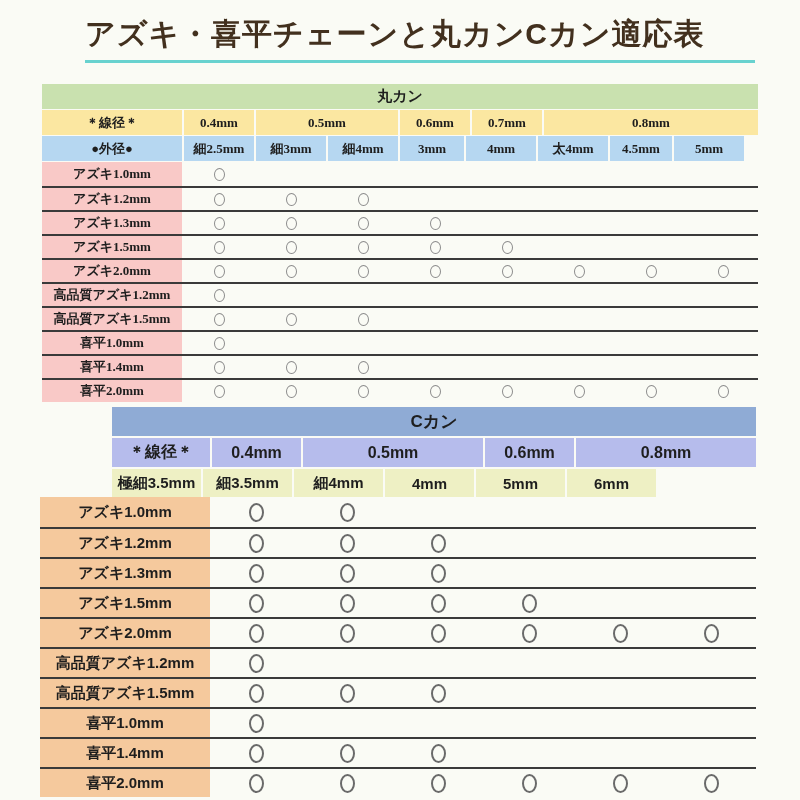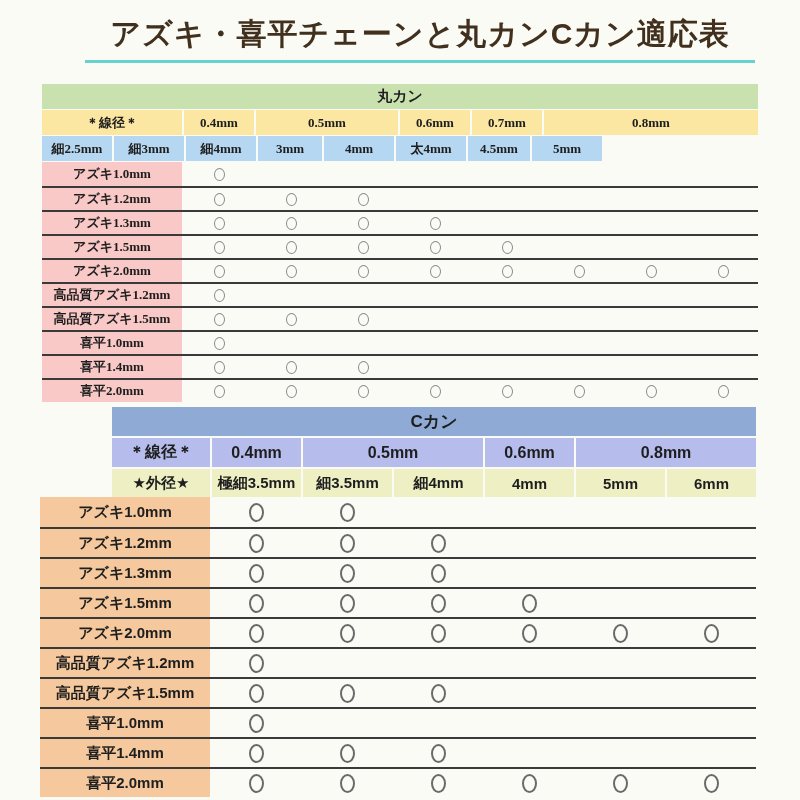--- a/index.html
+++ b/index.html
@@ -8,21 +8,21 @@
     position:relative;
     width:800px; height:800px;
     overflow:hidden;
     background:var(--c-background,#fafbf5);
     font-family:"Liberation Sans","DejaVu Sans",sans-serif;
     font-weight:bold;
     color:var(--c-header_text,#1e1e1e);
   }
   .page-title {
     position:absolute; left:85px; top:14px; width:670px;
-    text-align:center;
+    text-align:left;
     font-size:30px; letter-spacing:1px;
     color:var(--c-title_text,#42301e);
     padding-bottom:5px;
     border-bottom:3px solid var(--c-title_underline,#68d2cf);
   }
   .cell { display:flex; align-items:center; justify-content:center; text-align:center; }
   .trow { display:flex; column-gap:2px; }
   .drow { display:flex; column-gap:2px; }
   .title-bar { width:100%; }
 
@@ -65,20 +65,21 @@
     <div class="cell title-bar t1-title">丸カン</div>
     <div class="trow">
       <div class="cell t1-wire lab">＊線径＊</div>
       <div class="cell t1-wire" style="width: 70px;">0.4mm</div>
       <div class="cell t1-wire" style="width: 142px;">0.5mm</div>
       <div class="cell t1-wire" style="width: 70px;">0.6mm</div>
       <div class="cell t1-wire" style="width: 70px;">0.7mm</div>
       <div class="cell t1-wire" style="width: 214px;">0.8mm</div>
     </div>
     <div class="trow">
+      <div class="cell t1-outer lab">●外径●</div>
       <div class="cell t1-outer" style="width: 70px;">細2.5mm</div>
       <div class="cell t1-outer" style="width: 70px;">細3mm</div>
       <div class="cell t1-outer" style="width: 70px;">細4mm</div>
       <div class="cell t1-outer" style="width: 64px;">3mm</div>
       <div class="cell t1-outer" style="width: 70px;">4mm</div>
       <div class="cell t1-outer" style="width: 70px;">太4mm</div>
       <div class="cell t1-outer" style="width: 62px;">4.5mm</div>
       <div class="cell t1-outer" style="width: 70px;">5mm</div>
     </div>
     <div class="tbody">
@@ -271,21 +272,20 @@
 <section class="t2h">
     <div class="cell title-bar t2-title">Cカン</div>
     <div class="trow">
       <div class="cell t2-wire lab">＊線径＊</div>
       <div class="cell t2-wire" style="width: 89px;">0.4mm</div>
       <div class="cell t2-wire" style="width: 180px;">0.5mm</div>
       <div class="cell t2-wire" style="width: 89px;">0.6mm</div>
       <div class="cell t2-wire" style="width: 180px;">0.8mm</div>
     </div>
     <div class="trow">
-      <div class="cell t2-outer lab">★外径★</div>
       <div class="cell t2-outer" style="width: 89px;">極細3.5mm</div>
       <div class="cell t2-outer" style="width: 89px;">細3.5mm</div>
       <div class="cell t2-outer" style="width: 89px;">細4mm</div>
       <div class="cell t2-outer" style="width: 89px;">4mm</div>
       <div class="cell t2-outer" style="width: 89px;">5mm</div>
       <div class="cell t2-outer" style="width: 89px;">6mm</div>
     </div>
   </section>
 <section class="t2b">
     <div class="tbody">

